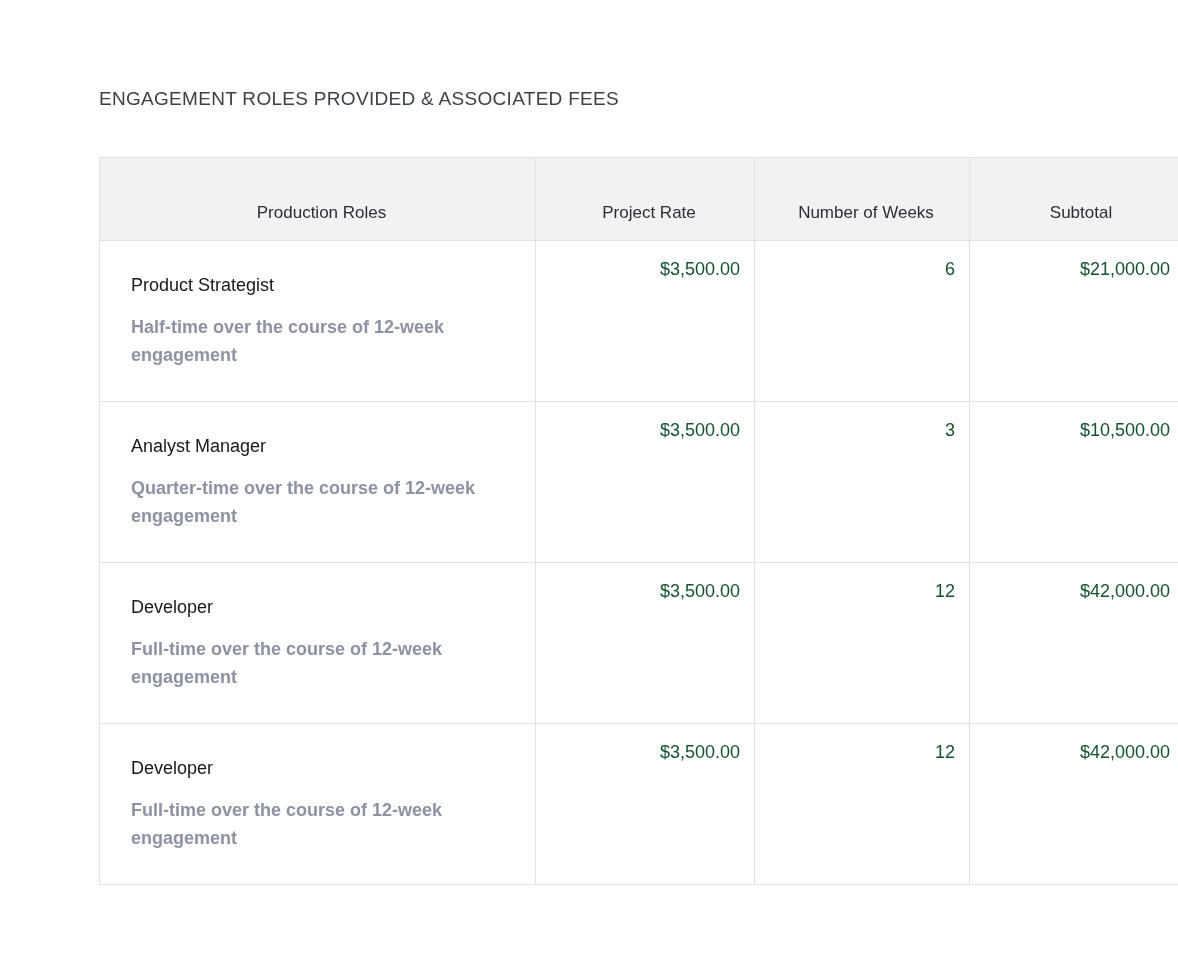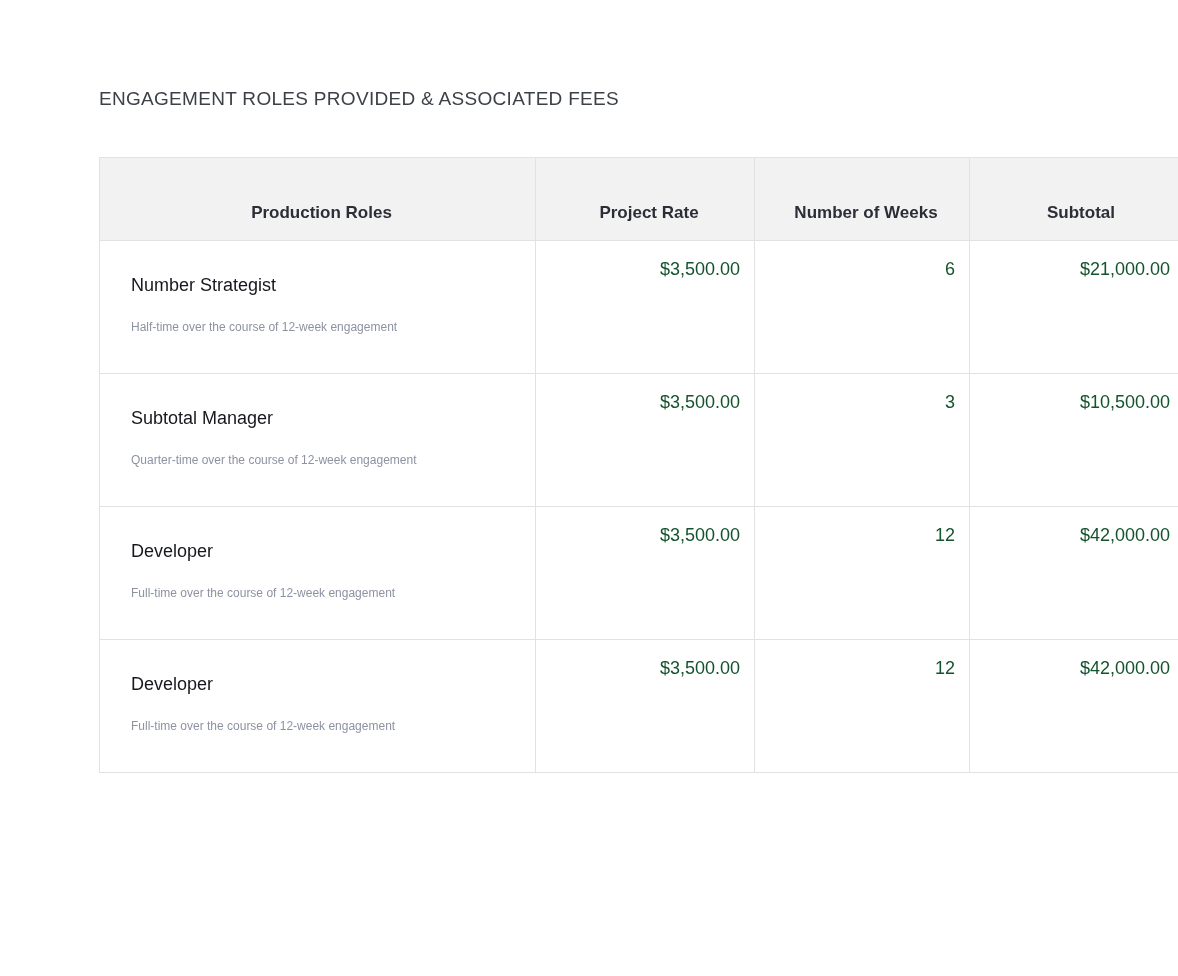--- a/index.html
+++ b/index.html
@@ -33,44 +33,45 @@
   .fees-table th,
   .fees-table td {
     border: 1px solid #e2e2e4;
   }
   .fees-table th {
     background: #f2f2f3;
     height: 83px;
     vertical-align: bottom;
     text-align: center;
     font-size: 17px;
-    font-weight: 700;
+    font-weight: 400;
     color: #2b2e37;
     line-height: 28px;
     padding: 0 20px 13px 28px;
   }
   .fees-table td {
     height: 118px;
     vertical-align: top;
     background: #ffffff;
   }
   td.role-cell {
     padding: 16px 24px 16px 15px;
     text-align: left;
   }
   .role-name {
     font-size: 18px;
     line-height: 24px;
     color: #16181d;
   }
   .role-desc {
     margin-top: 11px;
-    font-size: 12px;
+    font-size: 18px;
     line-height: 28px;
     color: #8d92a3;
+    font-weight: bold;
   }
   td.num-cell {
     padding: 16px 14px 0 0;
     text-align: right;
     font-size: 18px;
     line-height: 24px;
     color: #14532d;
   }
   .total-row {
     width: 1085px;
@@ -104,31 +105,31 @@
       <tr>
         <th>Production Roles</th>
         <th>Project Rate</th>
         <th>Number of Weeks</th>
         <th>Subtotal</th>
       </tr>
     </thead>
     <tbody id="rows-body">
   <tr>
     <td class="role-cell">
-      <div class="role-name">Number Strategist</div>
+      <div class="role-name">Product Strategist</div>
       <div class="role-desc">Half-time over the course of 12-week engagement</div>
     </td>
     <td class="num-cell">$3,500.00</td>
     <td class="num-cell">6</td>
     <td class="num-cell">$21,000.00</td>
   </tr>
 
   <tr>
     <td class="role-cell">
-      <div class="role-name">Subtotal Manager</div>
+      <div class="role-name">Analyst Manager</div>
       <div class="role-desc">Quarter-time over the course of 12-week engagement</div>
     </td>
     <td class="num-cell">$3,500.00</td>
     <td class="num-cell">3</td>
     <td class="num-cell">$10,500.00</td>
   </tr>
 
 
   <tr>
     <td class="role-cell">

